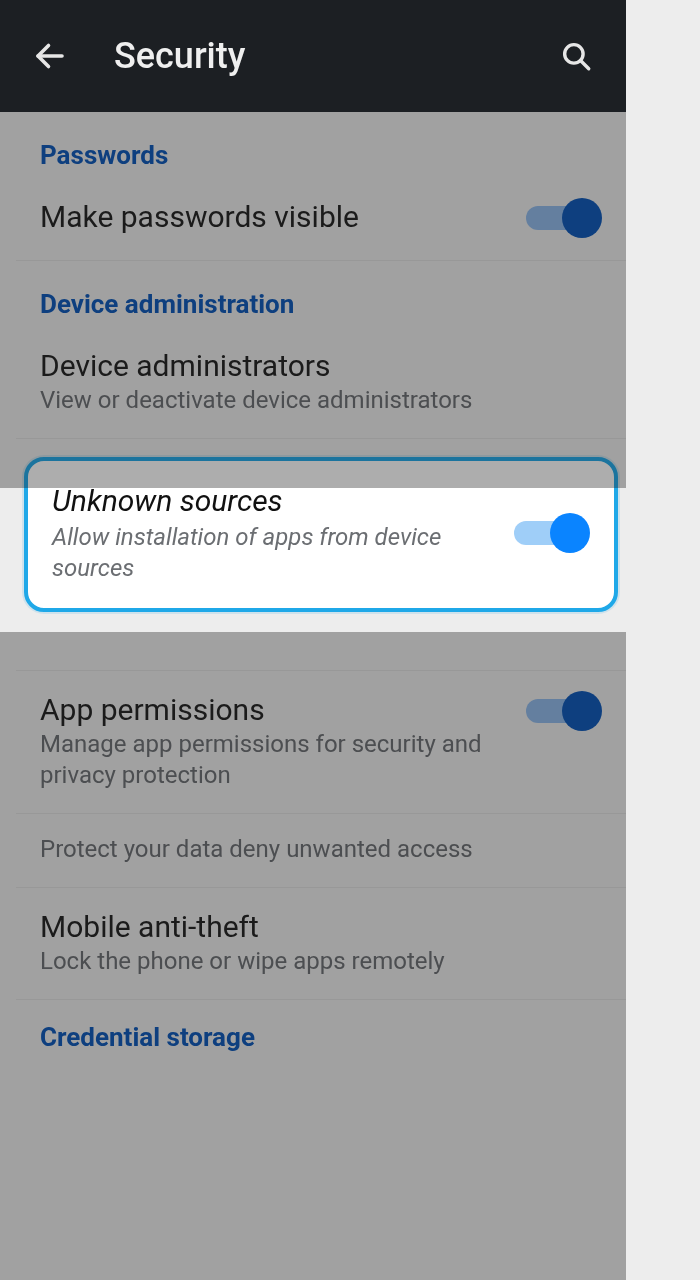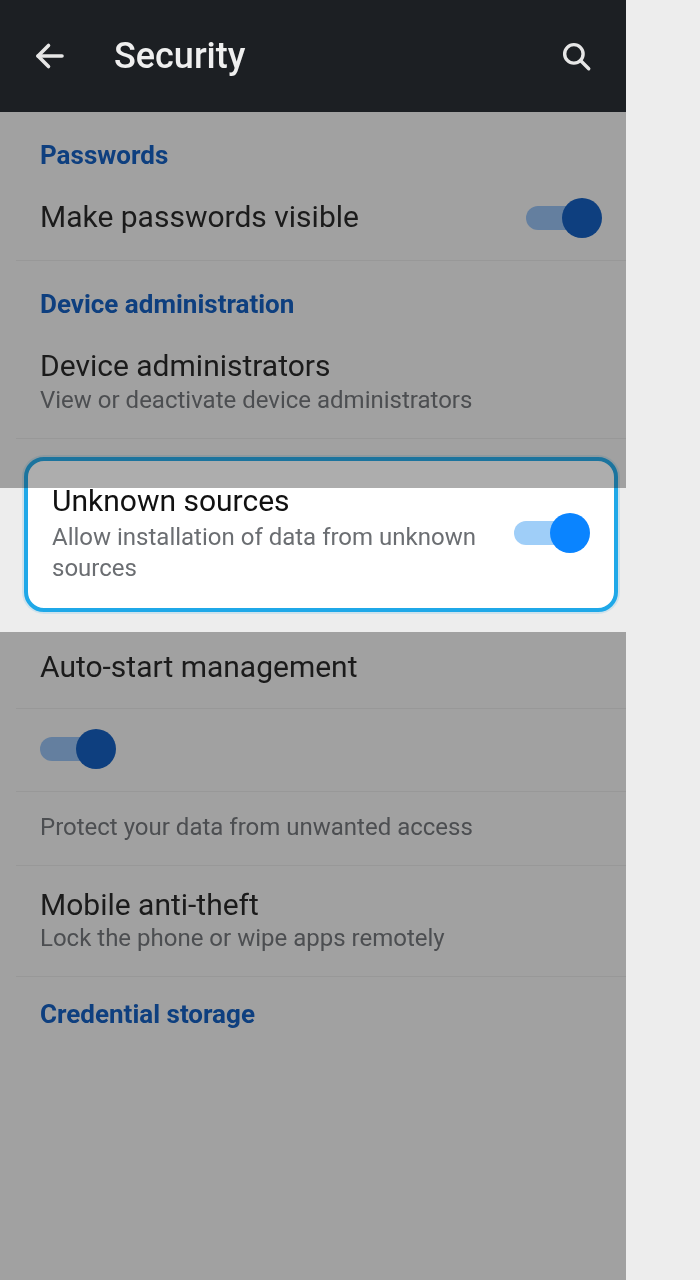--- a/index.html
+++ b/index.html
@@ -99,20 +99,21 @@
   .highlight-row {
     position: relative;
     background: #ffffff;
     border: 4px solid #1fa8e8;
     border-radius: 20px;
     margin: 18px 8px 16px 8px;
     padding: 22px 24px 24px 24px;
     display: flex;
     align-items: center;
     box-shadow: 0 0 0 2px rgba(31,168,232,0.15);
+    font-style: italic;
   }
   .highlight-row .text { flex: 1; padding-right: 16px; }
   .highlight-row .primary {
     color: #111; font-size: 30px; font-weight: 400;
   }
   .highlight-row .secondary {
     color: #6b6e72; font-size: 24px; margin-top: 4px; line-height: 1.3;
   }
 
   
@@ -167,44 +168,47 @@
     <div class="row">
       <div class="text">
         <div class="primary">Device administrators</div>
         <div class="secondary">View or deactivate device administrators</div>
       </div>
     </div>
 
     <div class="highlight-row">
       <div class="text">
         <div class="primary">Unknown sources</div>
-        <div class="secondary">Allow installation of data from unknown sources</div>
+        <div class="secondary">Allow installation of apps from device sources</div>
       </div>
       <div class="toggle highlight">
         <div class="track"></div>
           <div class="thumb"></div>
       </div>
     </div>
 
     <div class="row">
       <div class="text">
-        <div class="primary">Auto-start management</div>
-      </div>
-    </div>
-
-    <div class="row">
+      </div>
+    </div>
+
+    <div class="row">
+      <div class="text">
+        <div class="primary">App permissions</div>
+        <div class="secondary">Manage app permissions for security and privacy protection</div>
+      </div>
       <div class="toggle">
         <div class="track"></div>
           <div class="thumb"></div>
       </div>
     </div>
 
     <div class="row">
       <div class="text">
-        <div class="secondary">Protect your data from unwanted access</div>
+        <div class="secondary">Protect your data deny unwanted access</div>
       </div>
     </div>
 
     <div class="row">
       <div class="text">
         <div class="primary">Mobile anti-theft</div>
         <div class="secondary">Lock the phone or wipe apps remotely</div>
       </div>
     </div>
 

